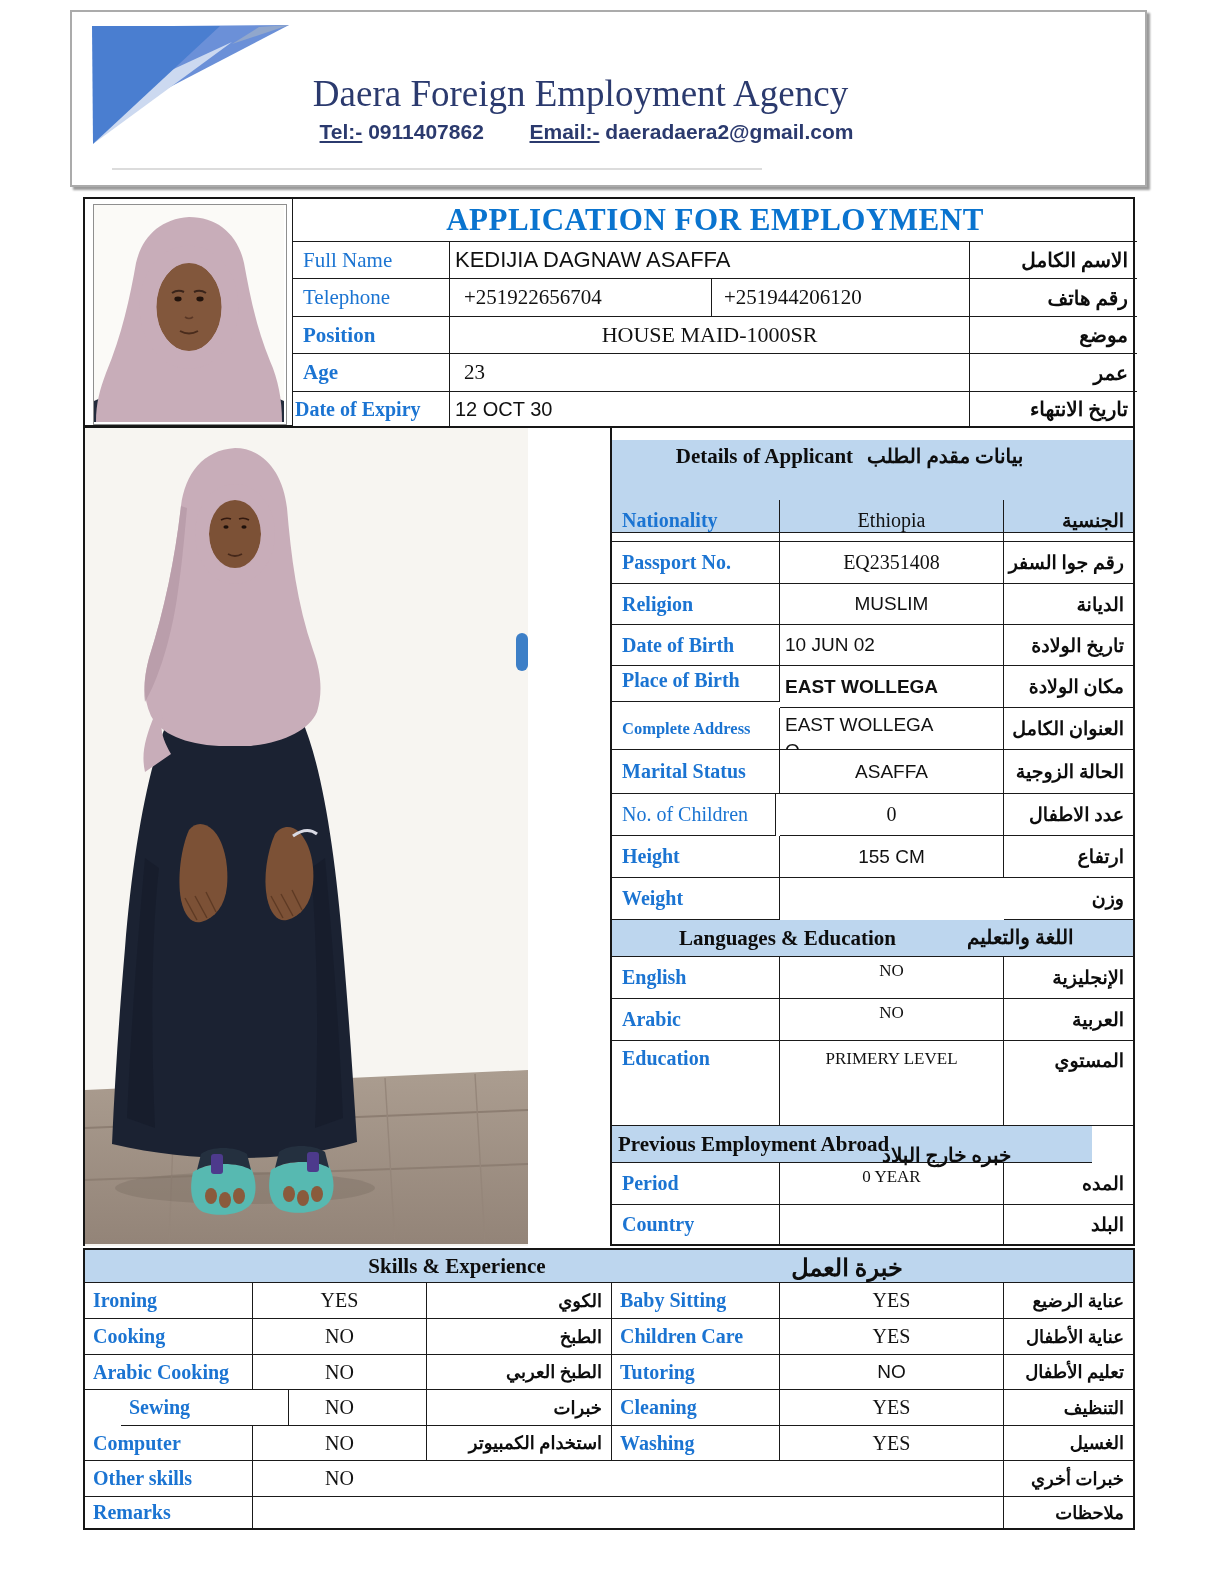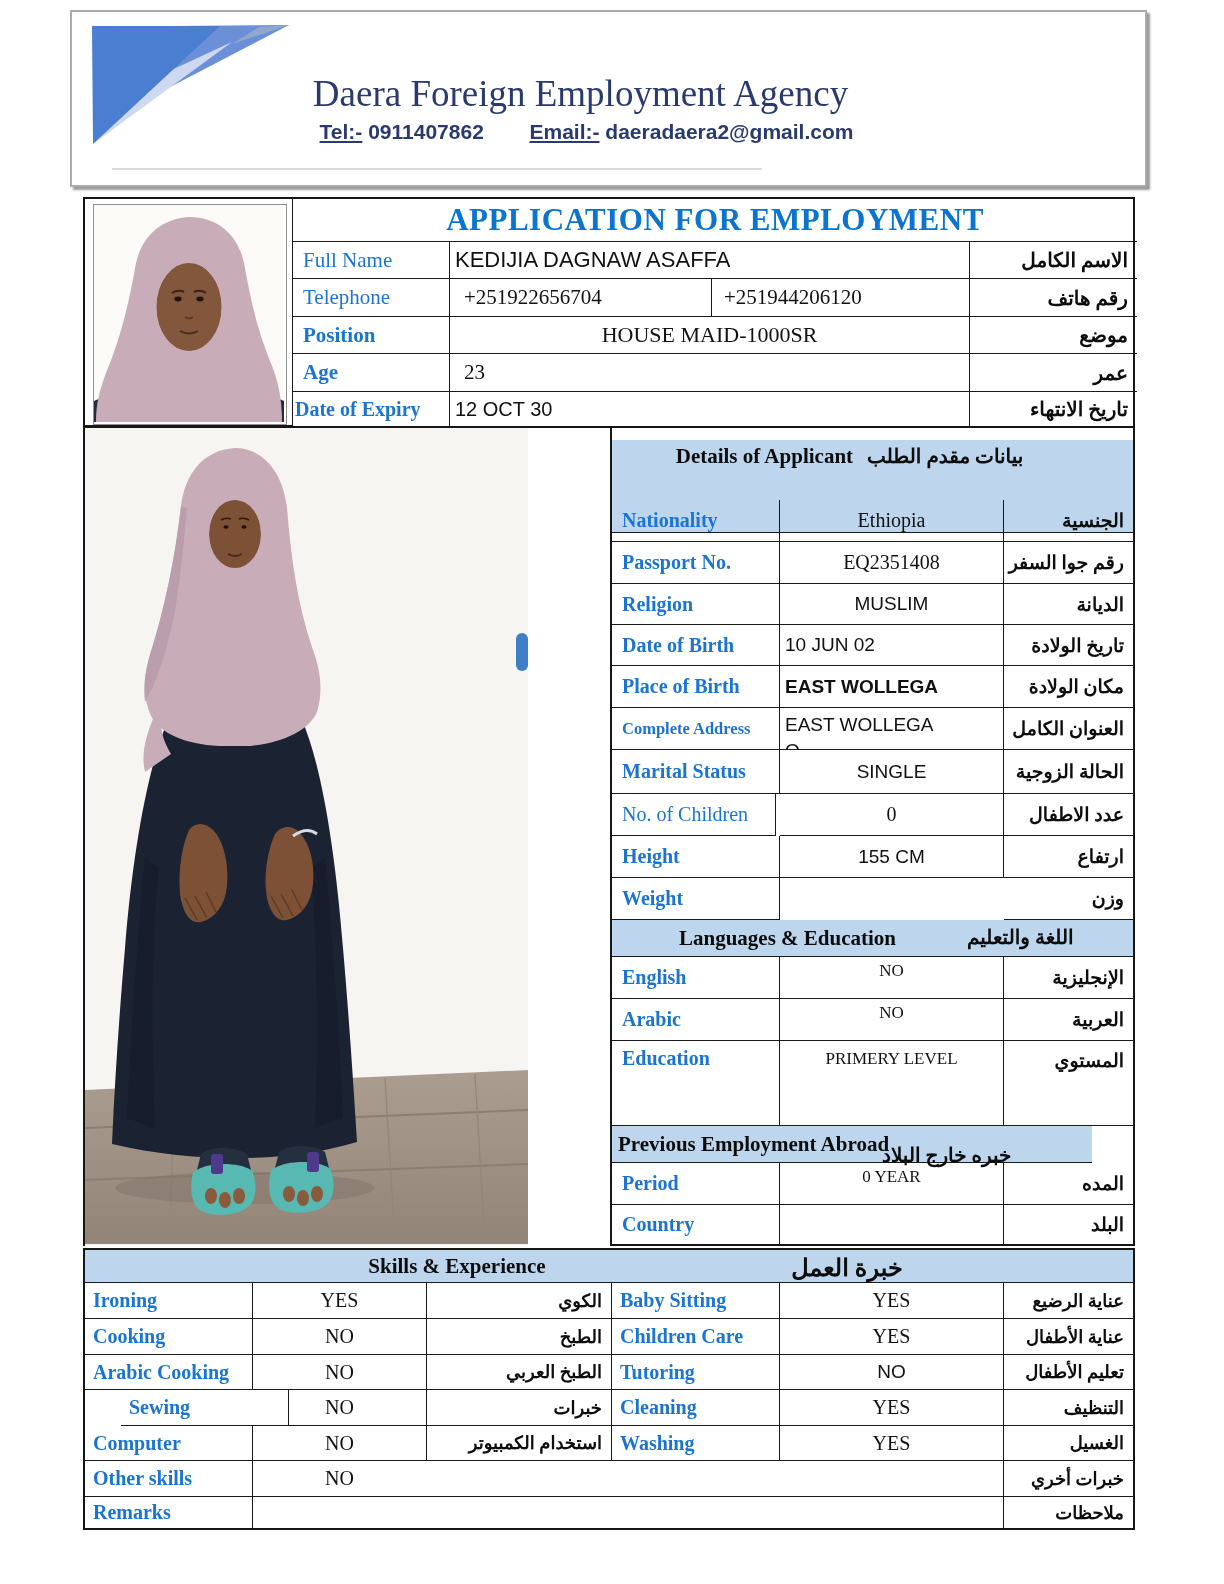--- a/index.html
+++ b/index.html
@@ -243,21 +243,21 @@
     <div class="cell" style="left:0;top:197px;width:168px;height:41px;">
         <span class="lbl bold" style="font-size:20px;">Date of Birth</span>
       </div>
     <div class="cell sans" style="left:168px;top:197px;width:224px;height:41px;font-size:19px;padding-left:5px;">
         <span>10 JUN 02</span>
       </div>
     <div class="cell ar lc" style="left:392px;top:197px;width:129px;height:41px;">
         <span>تاريخ الولادة</span>
       </div>
 
-    <div class="cell" style="left:0;top:238px;width:168px;height:42px;">
+    <div class="cell" style="left:0;top:232px;width:168px;height:42px;">
         <span class="lbl bold" style="font-size:20px;">Place of Birth</span>
       </div>
     <div class="cell sans bold" style="left:168px;top:238px;width:224px;height:42px;font-size:19px;padding-left:5px;">
         <span>EAST WOLLEGA</span>
       </div>
     <div class="cell ar lc" style="left:392px;top:238px;width:129px;height:42px;">
         <span>مكان الولادة</span>
       </div>
 
     <div class="cell" style="left:0;top:280px;width:168px;height:42px;">
@@ -268,21 +268,21 @@
       <div>O</div>
     </div>
     <div class="cell ar lc" style="left:392px;top:280px;width:129px;height:42px;">
         <span>العنوان الكامل</span>
       </div>
 
     <div class="cell" style="left:0;top:322px;width:168px;height:44px;">
         <span class="lbl bold" style="font-size:20px;">Marital Status</span>
       </div>
     <div class="cell sans ctr" style="left:168px;top:322px;width:224px;height:44px;font-size:19px;">
-        <span>SINGLE</span>
+        <span>ASAFFA</span>
       </div>
     <div class="cell ar lc" style="left:392px;top:322px;width:129px;height:44px;">
         <span>الحالة الزوجية</span>
       </div>
 
     <div class="cell" style="left:0;top:366px;width:164px;height:42px;">
         <span class="lbl" style="font-size:20px;">No. of Children</span>
       </div>
     <div class="cell serif ctr" style="left:168px;top:366px;width:224px;height:42px;font-size:20px;">
         <span>0</span>

